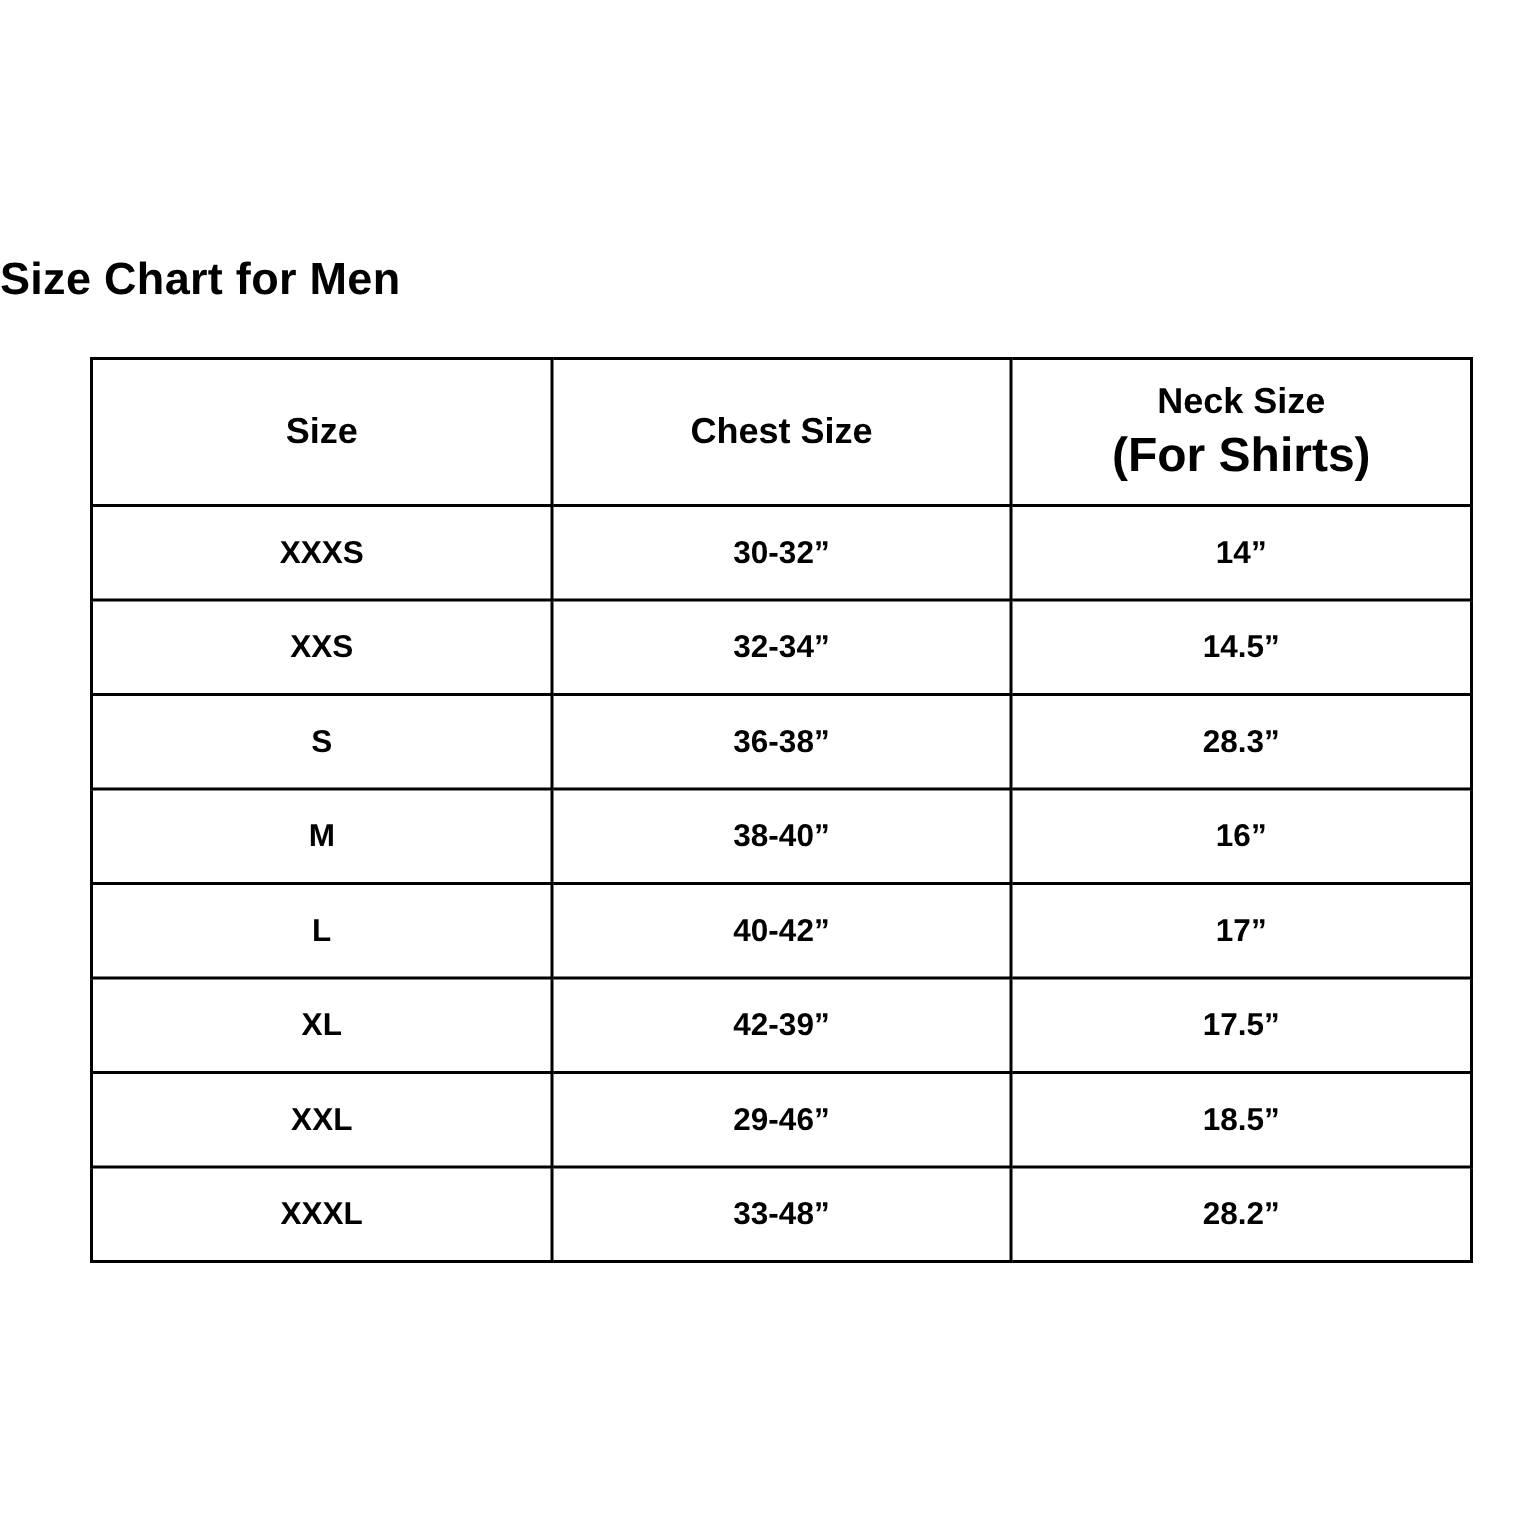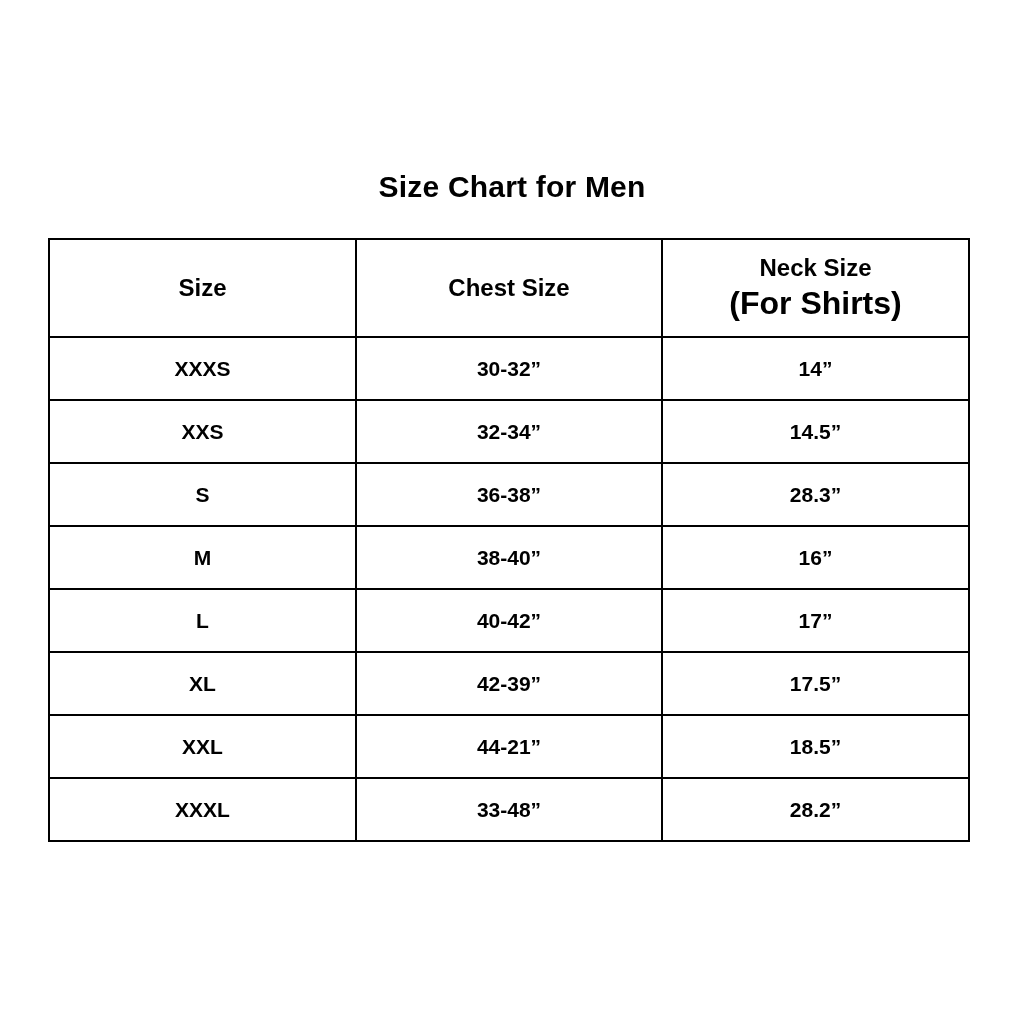--- a/index.html
+++ b/index.html
@@ -18,30 +18,30 @@
     position: relative;
     width: 1024px;
     height: 1024px;
     box-sizing: border-box;
   }
   .chart-title {
     position: absolute;
     top: 170px;
     left: 0;
     width: 1024px;
-    text-align: center;
+    text-align: left;
     font-size: 30px;
     font-weight: bold;
     letter-spacing: 0.2px;
     color: #000000;
   }
   .table-wrap {
     position: absolute;
     top: 238px;
-    left: 48px;
+    left: 60px;
     width: 920px;
   }
   table.size-table {
     border-collapse: collapse;
     width: 920px;
     table-layout: fixed;
   }
   table.size-table th,
   table.size-table td {
     border: 2px solid #000000;
@@ -124,21 +124,21 @@
           <td>40-42”</td>
           <td>17”</td>
         </tr>
         <tr>
           <td>XL</td>
           <td>42-39”</td>
           <td>17.5”</td>
         </tr>
         <tr>
           <td>XXL</td>
-          <td>44-21”</td>
+          <td>29-46”</td>
           <td>18.5”</td>
         </tr>
         <tr>
           <td>XXXL</td>
           <td>33-48”</td>
           <td>28.2”</td>
         </tr>
       </tbody>
     </table>
   </div>

